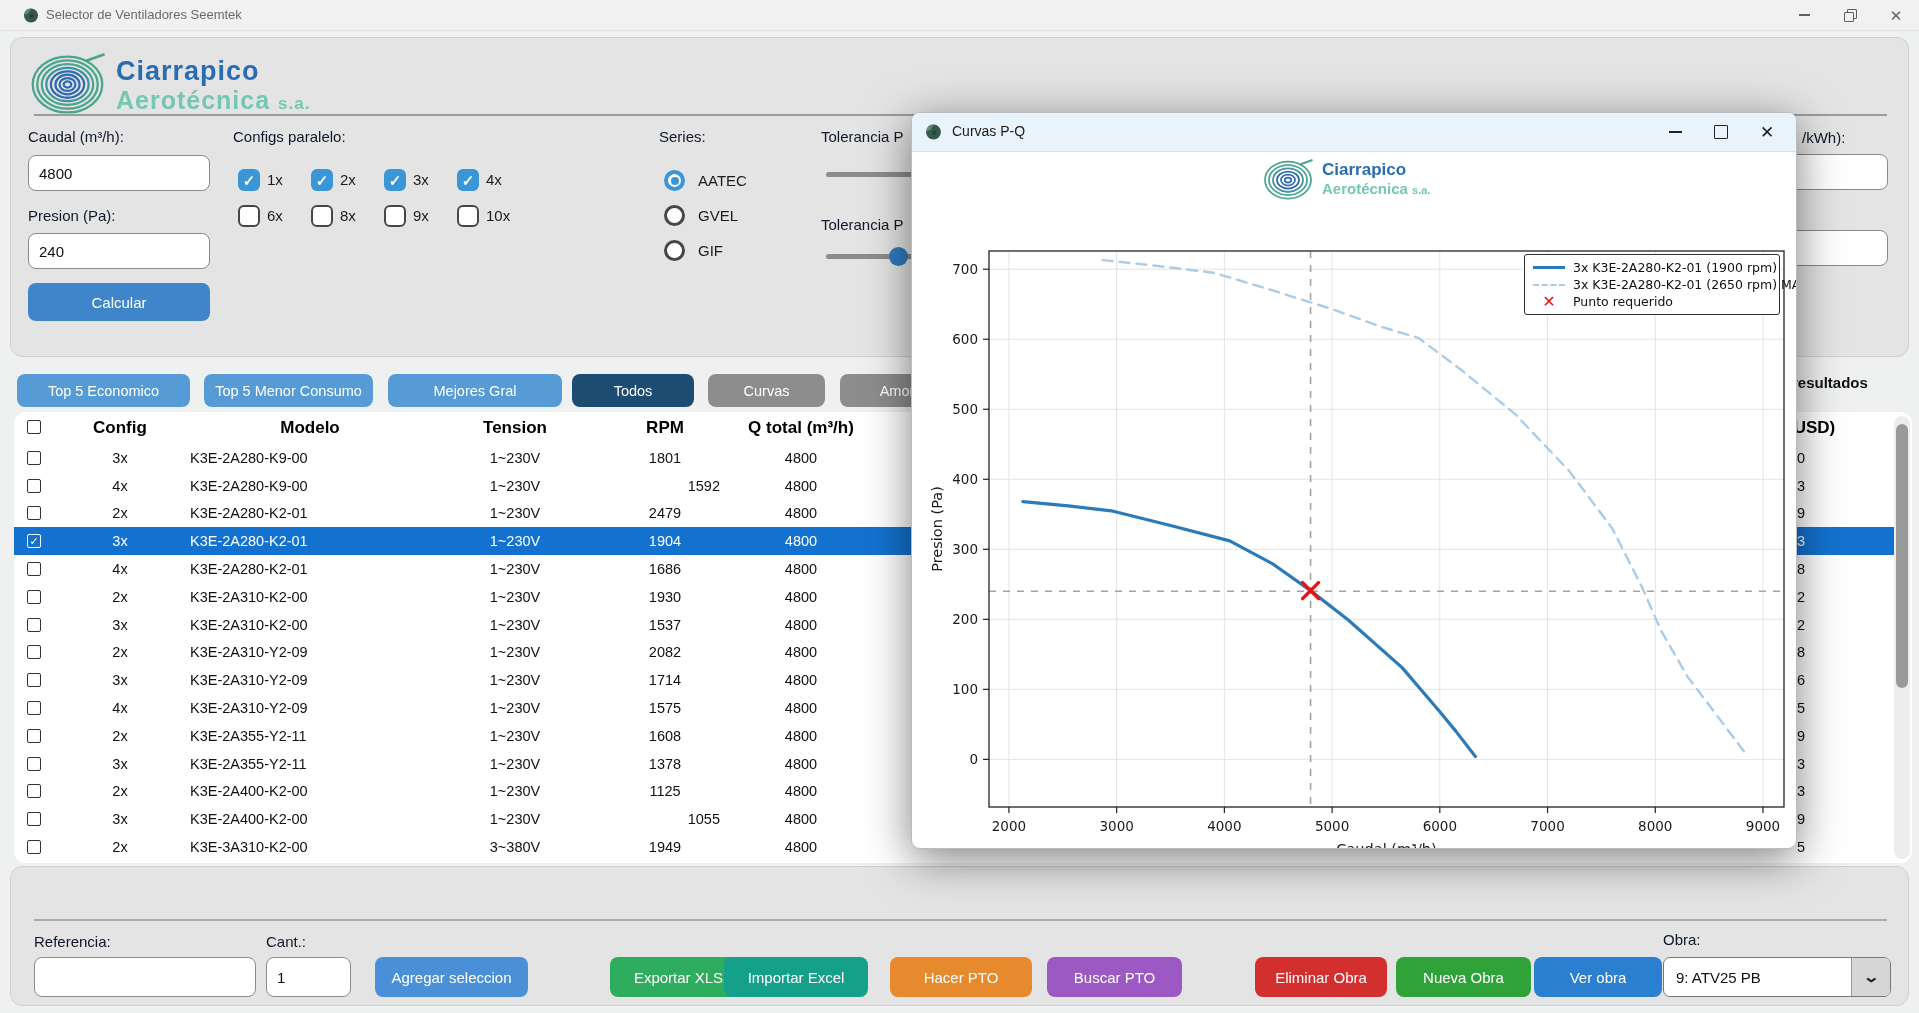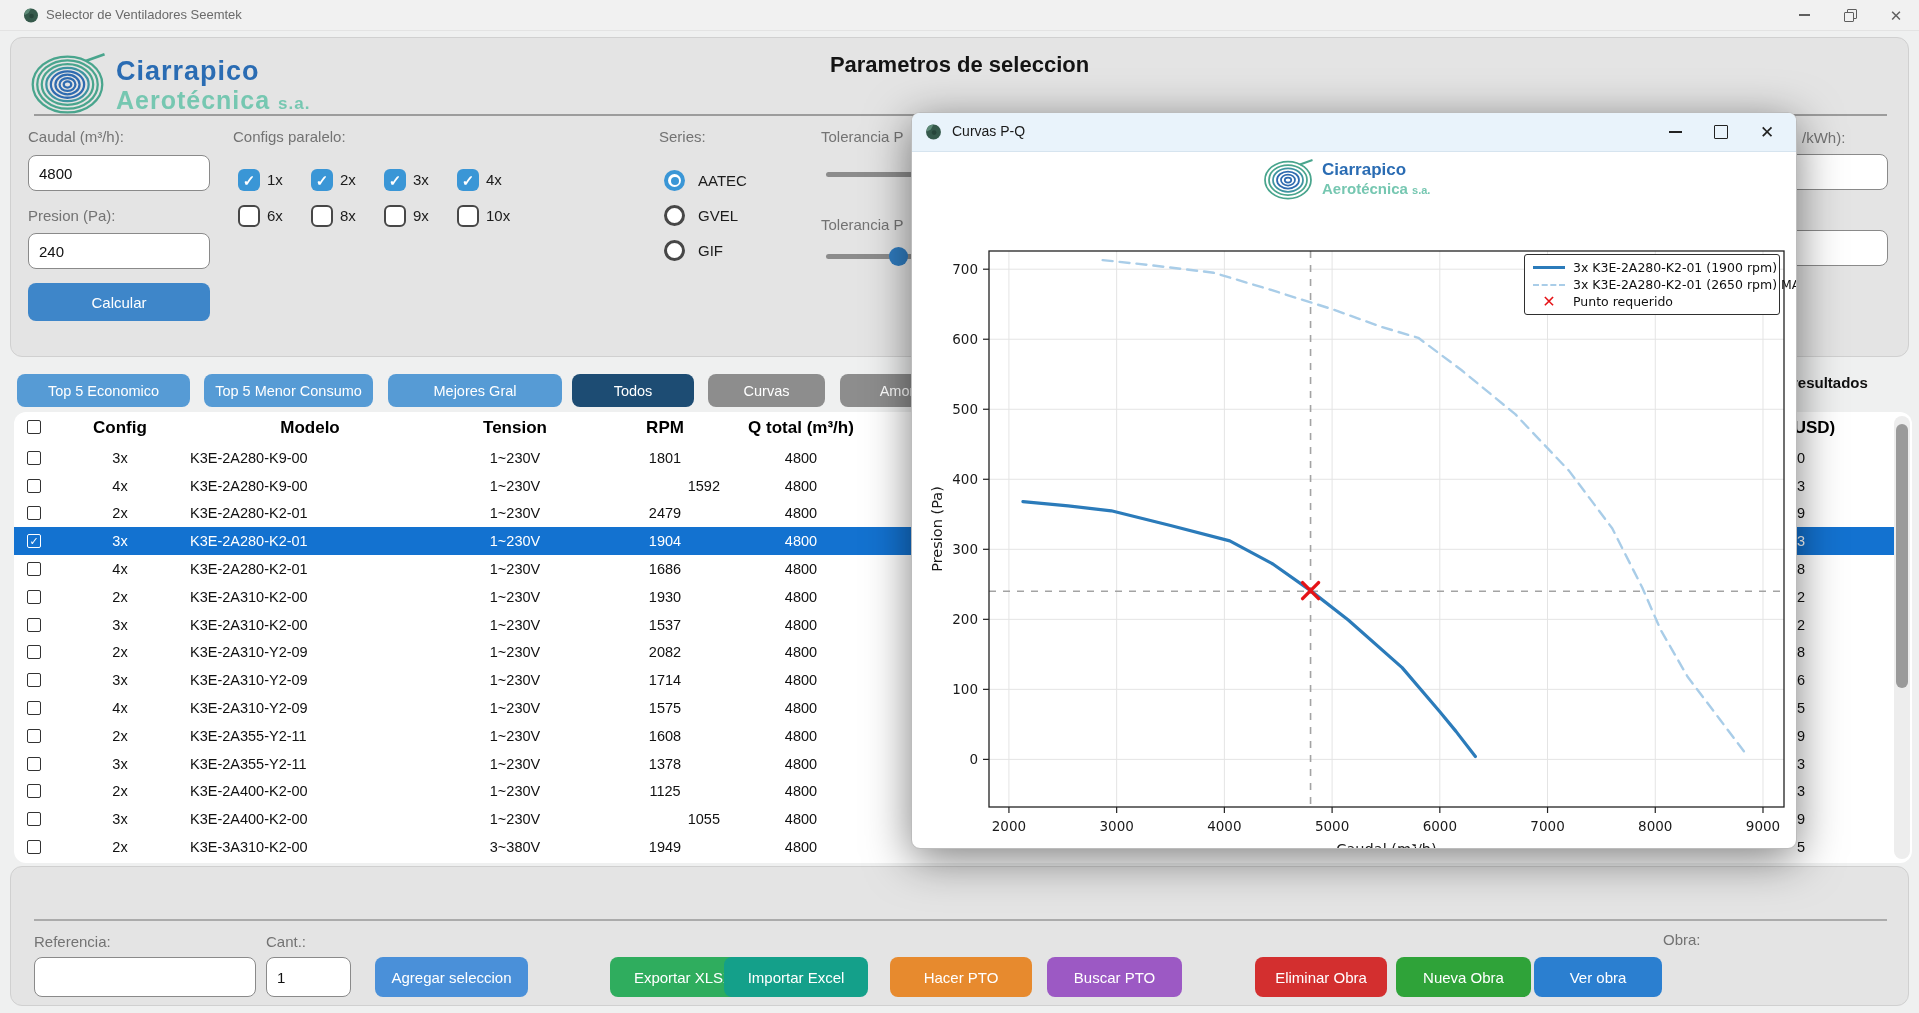--- a/index.html
+++ b/index.html
@@ -18,21 +18,21 @@
   .restore-glyph{position:relative;width:12px;height:12px;}
   .restore-glyph::before{content:"";position:absolute;left:3px;top:0px;width:8px;height:8px;border:1.3px solid #5f5f5f;border-radius:1px;}
   .restore-glyph::after{content:"";position:absolute;left:0px;top:3px;width:8px;height:8px;border:1.3px solid #5f5f5f;background:#f1f1f1;border-radius:1px;}
   .close-glyph{font-size:15px;color:#5f5f5f;line-height:1;}
   
   .panel{background:#e4e4e4;border:1px solid #d0d0d0;border-radius:12px;}
   #top-panel{left:10px;top:37px;width:1897px;height:318px;}
   #bottom-panel{left:10px;top:866px;width:1897px;height:138px;}
   .panel-title{left:0;right:0;text-align:center;font-size:22px;font-weight:bold;color:#141414;}
   .sep{height:2px;background:#a8a8a8;}
-  .lbl{font-size:15px;color:#737373;}
+  .lbl{font-size:15px;color:#0f172a;}
   .tinput{position:absolute;background:#fff;border:1.6px solid #8a8a8a;border-radius:8px;font-family:"Liberation Sans",sans-serif;font-size:15px;color:#111;padding:0 10px;box-sizing:border-box;outline:none;}
   .btn{position:absolute;display:flex;align-items:center;justify-content:center;color:#fff;font-size:15px;border-radius:8px;cursor:default;}
   
   .cbx{position:absolute;width:22px;height:22px;border-radius:6px;box-sizing:border-box;display:flex;align-items:center;justify-content:center;}
   .cbx.on{background:#3a96d6;}
   .cbx.off{background:#fff;border:2.6px solid #474747;}
   .cbx .tick{color:#fff;font-size:15px;font-weight:bold;line-height:1;}
   .rad{position:absolute;width:21px;height:21px;border-radius:50%;box-sizing:border-box;}
   .rad.off{border:3.2px solid #474747;background:#fff;}
   .rad.on{background:#3a96d6;display:flex;align-items:center;justify-content:center;}
@@ -121,21 +121,20 @@
       <ellipse cx="48" cy="43" rx="10.5" ry="8.5" stroke="#2f6bb0" stroke-width="3"></ellipse>
       <ellipse cx="48" cy="43" rx="5" ry="4" stroke="#2f6bb0" stroke-width="3"></ellipse>
       <path d="M72 12 L97 3" stroke="#49a58d" stroke-width="3.5"></path>
     </g>
   </svg>
   <div class="abs brand-big-1" style="left:105px;top:18px;">Ciarrapico</div>
   <div class="abs brand-big-2" style="left:105px;top:48px;">
     <span>Aerotécnica</span>
     <span class="sa">s.a.</span>
   </div>
-  <div class="abs panel-title" style="top:14px;">Parametros de seleccion</div>
   <div class="abs sep" style="left:23px;top:76px;width:1853px;background:#9c9c9c;"></div>
 
   <div class="abs lbl" style="left:17px;top:90px;">Caudal (m³/h):</div>
   <input class="tinput" style="left: 17px; top: 117px; width: 182px; height: 36px;" value="4800">
   <div class="abs lbl" style="left:17px;top:169px;">Presion (Pa):</div>
   <input class="tinput" style="left: 17px; top: 195px; width: 182px; height: 36px;" value="240">
   <div class="btn" style="left:17px;top:245px;width:182px;height:38px;background:#3e86c9;">Calcular</div>
 
   <div class="abs lbl" style="left:222px;top:90px;">Configs paralelo:</div>
   <div class="abs" id="configs-grid">
@@ -352,20 +351,26 @@
 </div>
 
 <div class="abs panel" id="bottom-panel">
   <div class="abs sep" style="left:23px;top:52px;width:1853px;background:#ababab;height:1.5px;"></div>
   <div class="abs lbl" style="left:23px;top:66px;">Referencia:</div>
   <input class="tinput" style="left: 23px; top: 90px; width: 222px; height: 40px;" value="">
   <div class="abs lbl" style="left:255px;top:66px;">Cant.:</div>
   <input class="tinput" style="left: 255px; top: 90px; width: 85px; height: 40px;" value="1">
   <div id="obras-buttons"></div>
   <div class="abs lbl" style="left:1652px;top:64px;">Obra:</div>
+  <div class="abs" id="obra-select" style="left:1652px;top:90px;">
+    <div class="val">9: ATV25 PB</div>
+    <div class="arrowbox">
+        <span>⌄</span>
+      </div>
+  </div>
 <div class="btn" style="left: 364px; top: 90px; width: 153px; height: 40px; background: rgb(74, 144, 217); position: absolute;">Agregar seleccion</div>
     <div class="btn" style="left: 551px; top: 90px; width: 147px; height: 40px; background: rgb(47, 173, 94); position: absolute; margin-left: 48px;">Exportar XLSX</div>
     <div class="btn" style="left: 713px; top: 90px; width: 144px; height: 40px; background: rgb(20, 160, 138); position: absolute;">Importar Excel</div>
     <div class="btn" style="left: 879px; top: 90px; width: 142px; height: 40px; background: rgb(231, 138, 46); position: absolute;">Hacer PTO</div>
     <div class="btn" style="left: 1036px; top: 90px; width: 135px; height: 40px; background: rgb(156, 89, 196); position: absolute;">Buscar PTO</div>
     <div class="btn" style="left: 1244px; top: 90px; width: 132px; height: 40px; background: rgb(211, 47, 47); position: absolute;">Eliminar Obra</div>
     <div class="btn" style="left: 1385px; top: 90px; width: 135px; height: 40px; background: rgb(47, 163, 57); position: absolute;">Nueva Obra</div>
     <div class="btn" style="left: 1523px; top: 90px; width: 128px; height: 40px; background: rgb(43, 127, 208); position: absolute;">Ver obra</div>
   </div>
 

